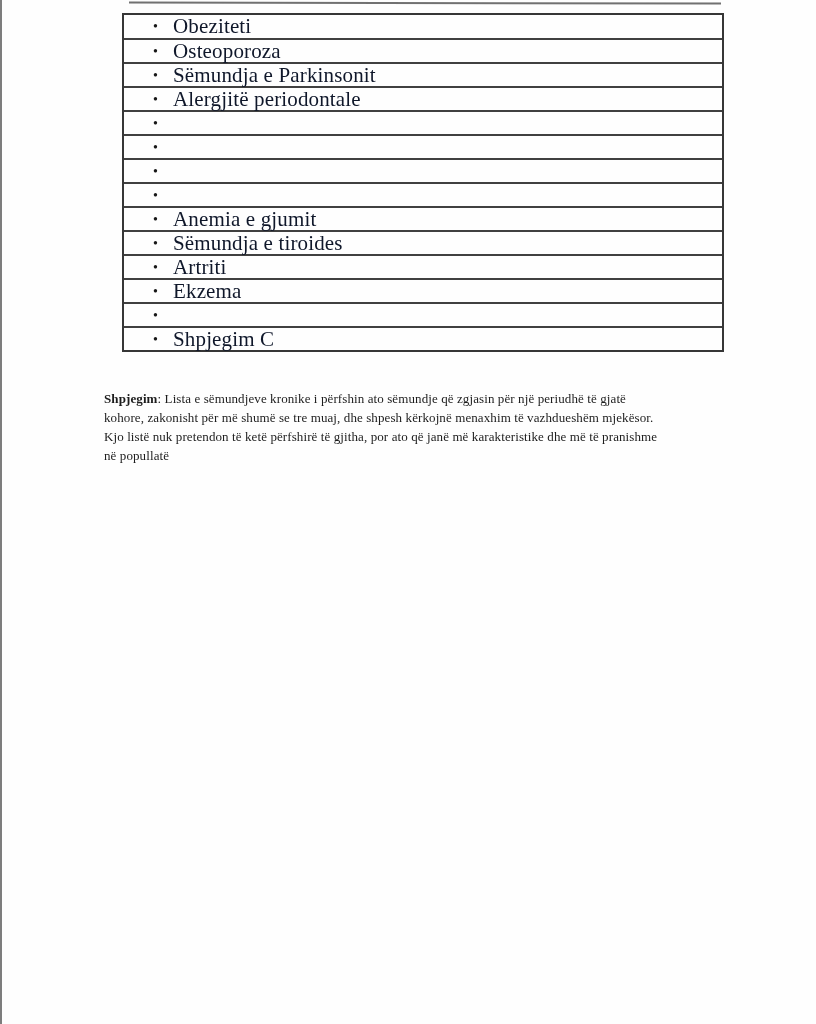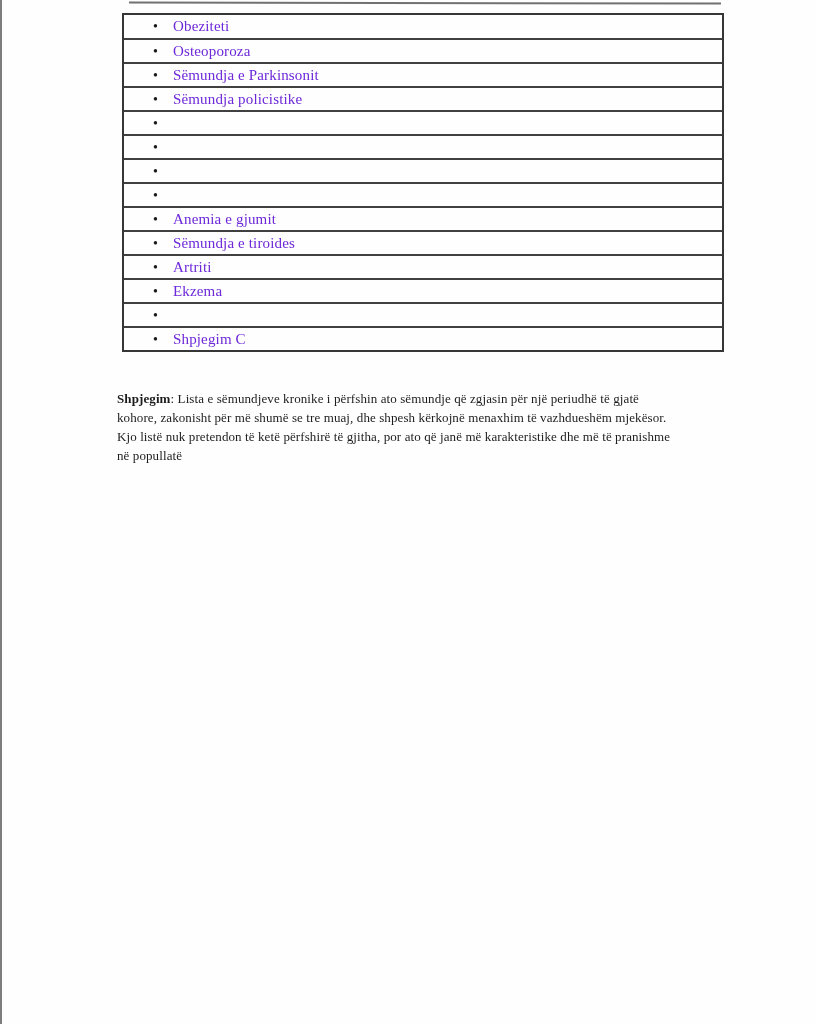--- a/index.html
+++ b/index.html
@@ -60,29 +60,29 @@
     border-top: none;
   }
   .bullet {
     flex: 0 0 20px;
     width: 20px;
     font-size: 14px;
     line-height: 21px;
     color: #161616;
   }
   .row-text {
-    font-size: 15px;
+    font-size: 21px;
     line-height: 21px;
-    color: #6d28d9;
+    color: #0f172a;
     letter-spacing: 0.15px;
     white-space: pre-line;
   }
   .note {
     position: absolute;
-    left: 117px;
+    left: 104px;
     top: 389px;
     margin: 0;
     font-size: 13px;
     line-height: 19px;
     color: #1c1c1c;
     letter-spacing: 0.1px;
     white-space: pre;
   }
   .note b {
     font-weight: bold;
@@ -107,21 +107,21 @@
     <div class="row">
       <span class="bullet">•</span>
       <span class="row-text">Osteoporoza</span>
     </div>
     <div class="row">
       <span class="bullet">•</span>
       <span class="row-text">Sëmundja e Parkinsonit</span>
     </div>
     <div class="row">
       <span class="bullet">•</span>
-      <span class="row-text">Sëmundja policistike</span>
+      <span class="row-text">Alergjitë periodontale</span>
     </div>
     <div class="row">
       <span class="bullet">•</span>
     </div>
     <div class="row">
       <span class="bullet">•</span>
     </div>
     <div class="row">
       <span class="bullet">•</span>
     </div>

